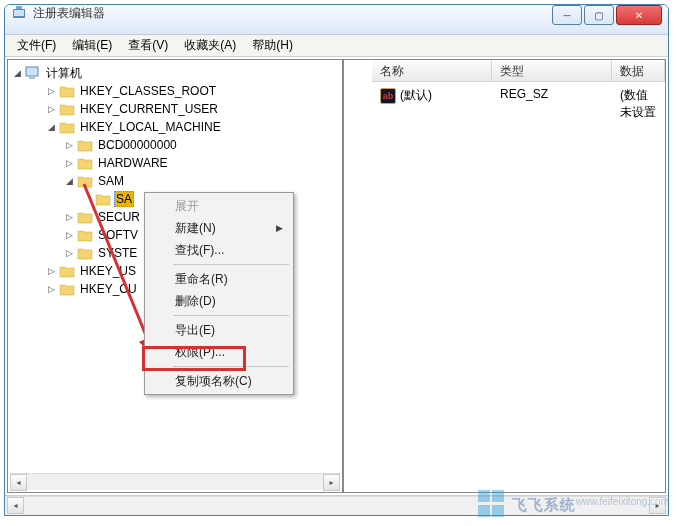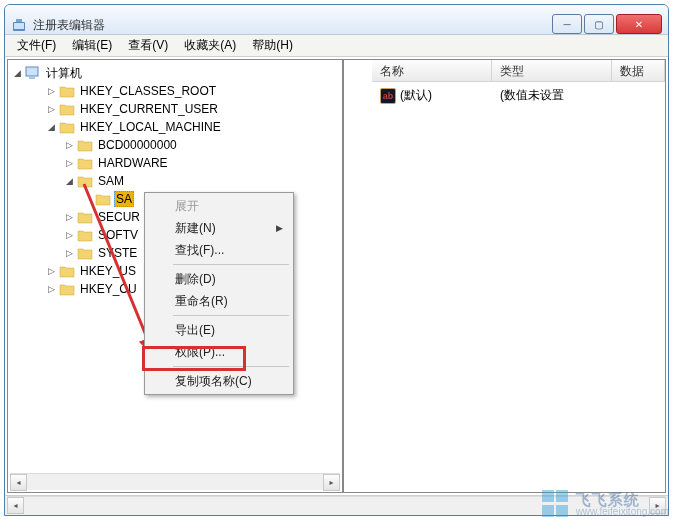--- a/index.html
+++ b/index.html
@@ -1,20 +1,20 @@
 <!DOCTYPE html>
 <html><head>
 <meta charset="utf-8">
 <style>
 * { margin: 0; padding: 0; box-sizing: border-box; font-family: "Microsoft YaHei", "SimSun", Arial, sans-serif; font-size: 12px; }
 body { background: #fff; width: 677px; height: 526px; overflow: hidden; position: relative; }
 
 .window { width: 665px; height: 512px; margin: 4px; border: 1px solid #4a7fb3; border-radius: 6px 6px 0 0; overflow: hidden; background: #fff; position: relative; }
 
-.titlebar { height: 30px; background: linear-gradient(#f8fbff, #dce9f7); display: flex; align-items: flex-end; padding: 0 6px; border-bottom: 1px solid #c0c8d4; }
+.titlebar { height: 30px; background: linear-gradient(#f8fbff, #dce9f7); display: flex; align-items: flex-start; padding: 0 6px; border-bottom: 1px solid #c0c8d4; }
 .titlebar .app-icon { width: 16px; height: 16px; margin-right: 6px; }
 .titlebar .title-text { flex: 1; color: #333; }
 .win-buttons { display: flex; gap: 2px; }
 .win-btn { width: 30px; height: 20px; border: 1px solid #5a7ca0; background: linear-gradient(#f1f6fc,#dbe8f6); border-radius: 3px; display: flex; align-items: center; justify-content: center; font-size: 10px; color: #2d4a68; cursor: default; }
 .win-btn.close { background: linear-gradient(#f07070,#d83a3a); color: #fff; border-color: #a02020; width: 46px; }
 
 .menubar { height: 22px; background: #f4f4f0; border-bottom: 1px solid #d0d0d0; display: flex; align-items: center; padding: 2px 4px; }
 .menubar .menu-item { padding: 2px 8px; cursor: default; }
 
 .content { display: flex; height: 438px; }
@@ -56,21 +56,21 @@
 .arrow-annot { position: absolute; left: 76px; top: 180px; z-index: 99; pointer-events: none; }
 
 .scrollbar-bottom { position: absolute; bottom: 2px; left: 2px; right: 2px; height: 17px; background: #f0f0f0; border-top: 1px solid #dcdcdc; display: flex; }
 .scrollbar-bottom .sb-btn { width: 17px; height: 17px; background: linear-gradient(#fdfdfd,#e4e4e4); border: 1px solid #c8c8c8; display: flex; align-items: center; justify-content: center; font-size: 8px; color: #555; }
 .scrollbar-bottom .sb-track { flex: 1; }
 
 
 .watermark { position: absolute; right: 8px; bottom: 8px; opacity: 0.45; display: flex; align-items: center; gap: 6px; z-index: 200; pointer-events: none; }
 .watermark .wm-logo { display: flex; flex-wrap: wrap; width: 28px; height: 28px; gap: 2px; }
 .watermark .wm-logo span { width: 12px; height: 12px; background: #2aa0e0; }
-.watermark .wm-text { display: flex; flex-direction: column; line-height: 1; }
+.watermark .wm-text { display: flex; flex-direction: row; line-height: 1; }
 .watermark .wm-text .cn { font-size: 15px; color: #3a6aa0; font-weight: bold; letter-spacing: 1px; }
 .watermark .wm-text .en { font-size: 10px; color: #6a8ab0; }
 
 .folder-svg { fill: #f3d471; stroke: #c9a53e; stroke-width: 0.5; }
 </style>
 </head>
 <body>
 
 <div class="window">
 
@@ -207,20 +207,21 @@
     <div class="list-panel">
       <div class="list-header">
         <div class="col col-name">名称</div>
         <div class="col col-type">类型</div>
         <div class="col col-data">数据</div>
       </div>
       <div class="list-row">
         <div class="cell col-name">
           <span class="ab-icon">ab</span><span>(默认)</span>
         </div>
+        <div class="cell col-type">REG_SZ</div>
         <div class="cell col-data">(数值未设置</div>
       </div>
       <div class="scrollbar-bottom">
         <div class="sb-btn">◂</div>
         <div class="sb-track"></div>
         <div class="sb-btn">▸</div>
       </div>
     </div>
 
   </div>
@@ -237,24 +238,24 @@
     </div>
   <div class="cm-item">
       <span>新建(N)</span>
       <span class="arrow">▶</span>
     </div>
   <div class="cm-item">
       <span>查找(F)...</span>
     </div>
   <div class="cm-sep"></div>
   <div class="cm-item">
+      <span>重命名(R)</span>
+    </div>
+  <div class="cm-item">
       <span>删除(D)</span>
-    </div>
-  <div class="cm-item">
-      <span>重命名(R)</span>
     </div>
   <div class="cm-sep"></div>
   <div class="cm-item">
       <span>导出(E)</span>
     </div>
   <div class="cm-item">
       <span>权限(P)...</span>
     </div>
   <div class="cm-sep"></div>
   <div class="cm-item">

